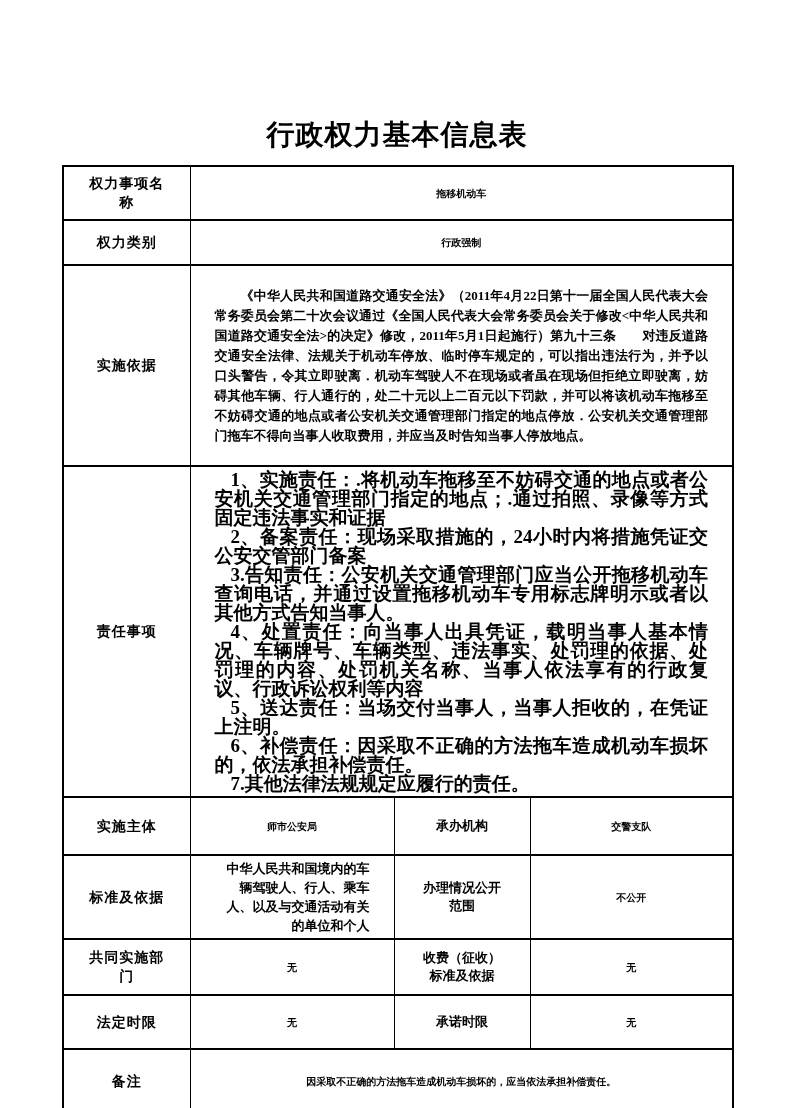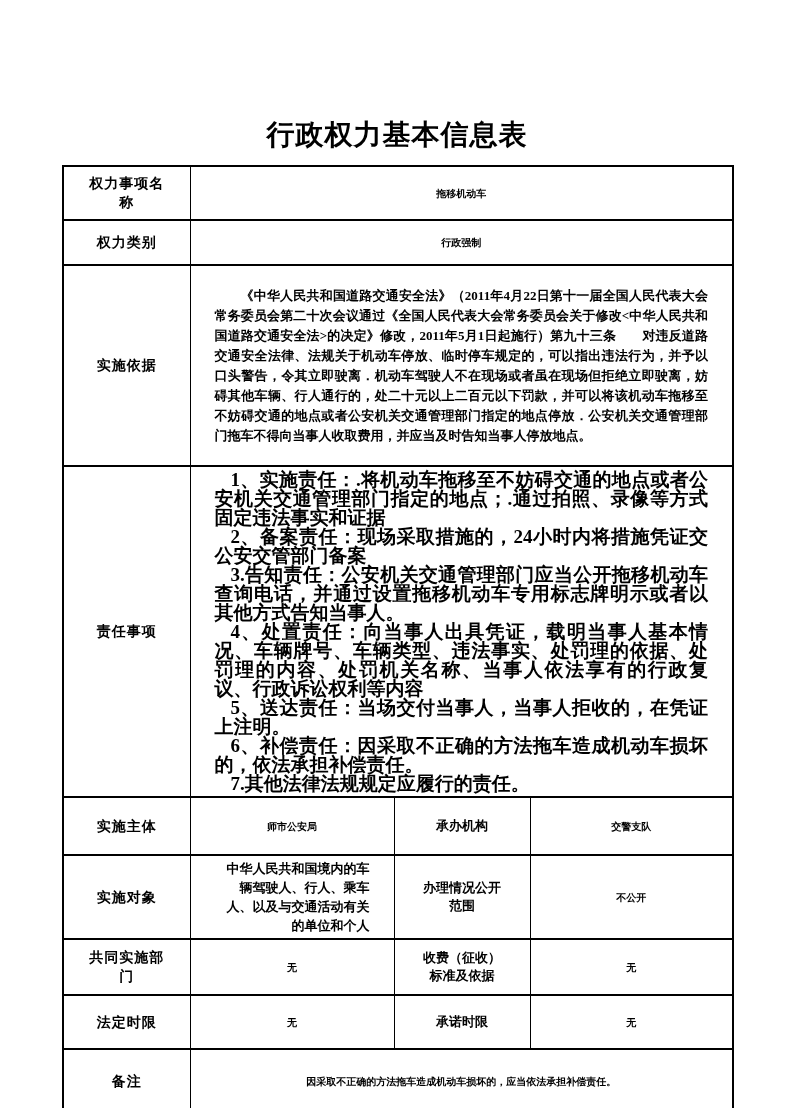--- a/index.html
+++ b/index.html
@@ -138,21 +138,21 @@
     </tr>
 
     <tr class="r5">
       <td class="cell-label">实施主体</td>
       <td class="cell-center">师市公安局</td>
       <td class="cell-sub">承办机构</td>
       <td class="cell-center">交警支队</td>
     </tr>
 
     <tr class="r6">
-      <td class="cell-label">实施对象</td>
+      <td class="cell-label">标准及依据</td>
       <td class="cell-small-center">中华人民共和国境内的车辆驾驶人、行人、乘车人、以及与交通活动有关的单位和个人</td>
       <td class="cell-sub">办理情况公开范围</td>
       <td class="cell-center">不公开</td>
     </tr>
 
     <tr class="r7">
       <td class="cell-label">共同实施部门</td>
       <td class="cell-center">无</td>
       <td class="cell-sub">收费（征收）标准及依据</td>
       <td class="cell-center">无</td>

